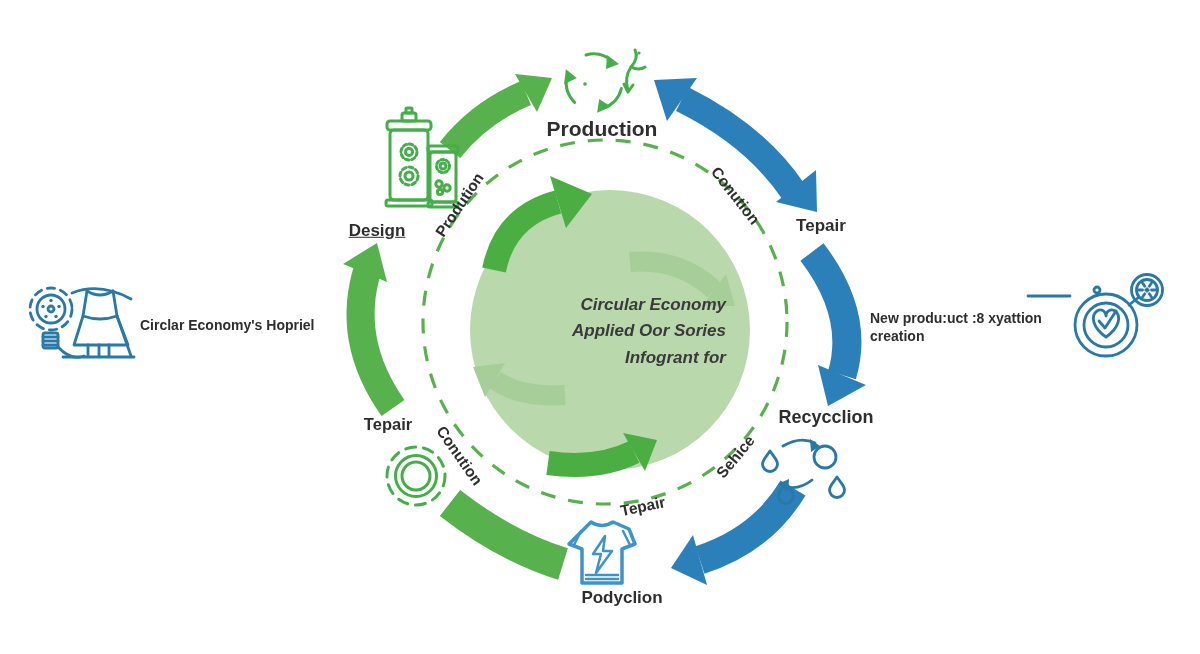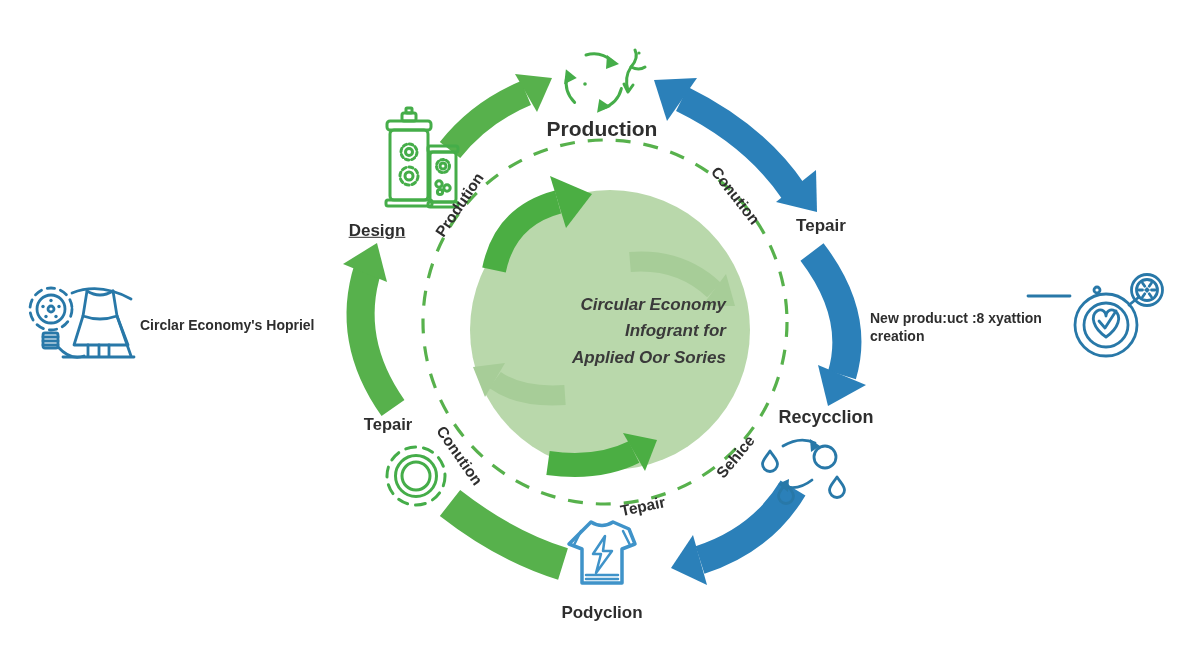--- a/index.html
+++ b/index.html
@@ -198,34 +198,34 @@
       <path class="icon-b" d="M 1129 305 L 1139 297"></path>
       <circle class="icon-b" cx="1147" cy="290" r="15.5" stroke-width="3"></circle>
       <circle class="icon-b" cx="1147" cy="290" r="10.5" stroke-width="2.4"></circle>
       <path class="icon-b" stroke-width="2.2" d="M 1151.5 290 L 1155 290 M 1142.5 290 L 1139 290 M 1149.2 286.2 L 1151.5 283 M 1144.8 293.8 L 1142.5 297 M 1149.2 293.8 L 1151.5 297 M 1144.8 286.2 L 1142.5 283"></path>
       <polygon class="icon-b-fill" points="1147,287 1150,290 1147,293 1144,290"></polygon>
     </g>
   </svg>
 
   <div class="center-text">
     <div>Circular Economy</div>
+    <div>Applied Oor Sories</div>
     <div>Infogrant for</div>
-    <div>Applied Oor Sories</div>
   </div>
 
   <div class="lbl" style="left:602px;top:129px;font-size:21px">Production</div>
   <div class="lbl small r52" style="left:735px;top:196px;">Conution</div>
   <div class="lbl" style="left:821px;top:226px;">Tepair</div>
   <div class="lbl-block" style="left:870px;top:310px;">
     <div>New produ:uct :8 xyattion</div>
     <div>creation</div>
   </div>
   <div class="lbl" style="left:826px;top:418px;font-size:18px">Recycclion</div>
   <div class="lbl small rm50" style="left:736px;top:457px;">Sehice</div>
   <div class="lbl small rm12" style="left:643px;top:507px;">Tepair</div>
-  <div class="lbl" style="left:602px;top:598px;margin-top:15px;">Podyclion</div>
+  <div class="lbl" style="left:622px;top:598px;">Podyclion</div>
   <div class="lbl" style="left:388px;top:425px;font-size:16.5px">Tepair</div>
   <div class="lbl small r55" style="left:459px;top:456px;">Conution</div>
   <div class="lbl" style="left:377px;top:231px;text-decoration:underline;">Design</div>
   <div class="lbl small rm56" style="left:460px;top:205px;">Prodution</div>
   <div class="lbl-block caption-left" style="left:140px;top:326px;">Circlar Economy's Hopriel</div>
 
 </div>
 
 </body></html>

